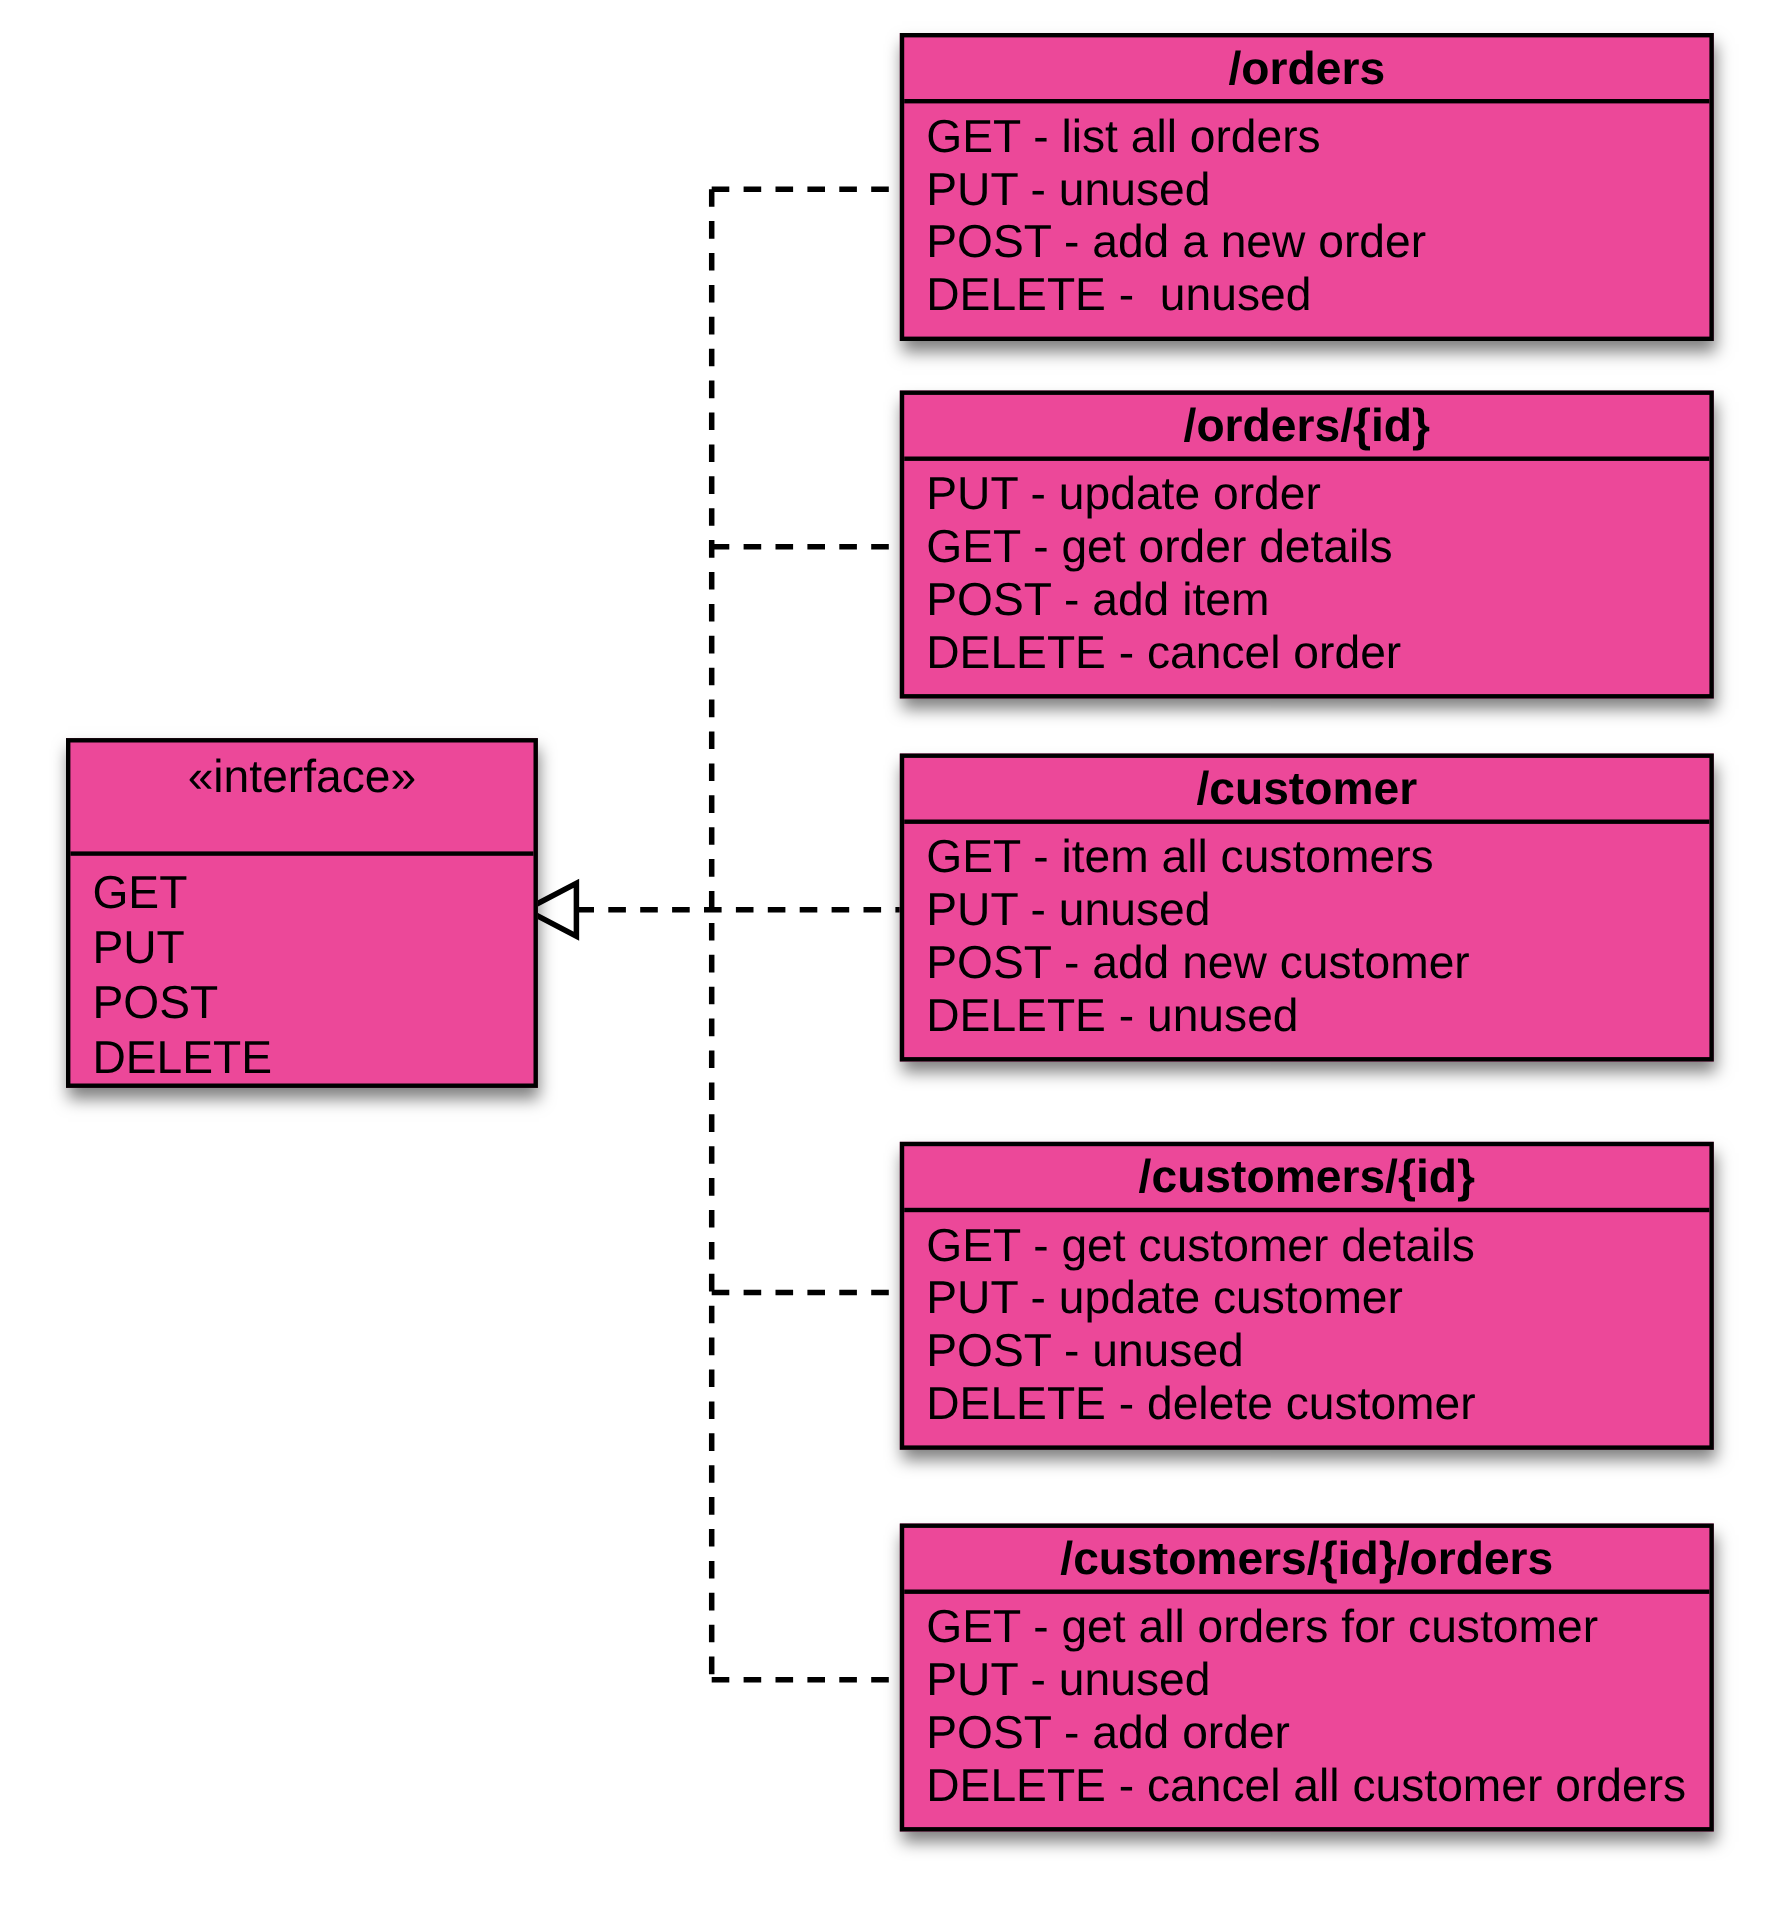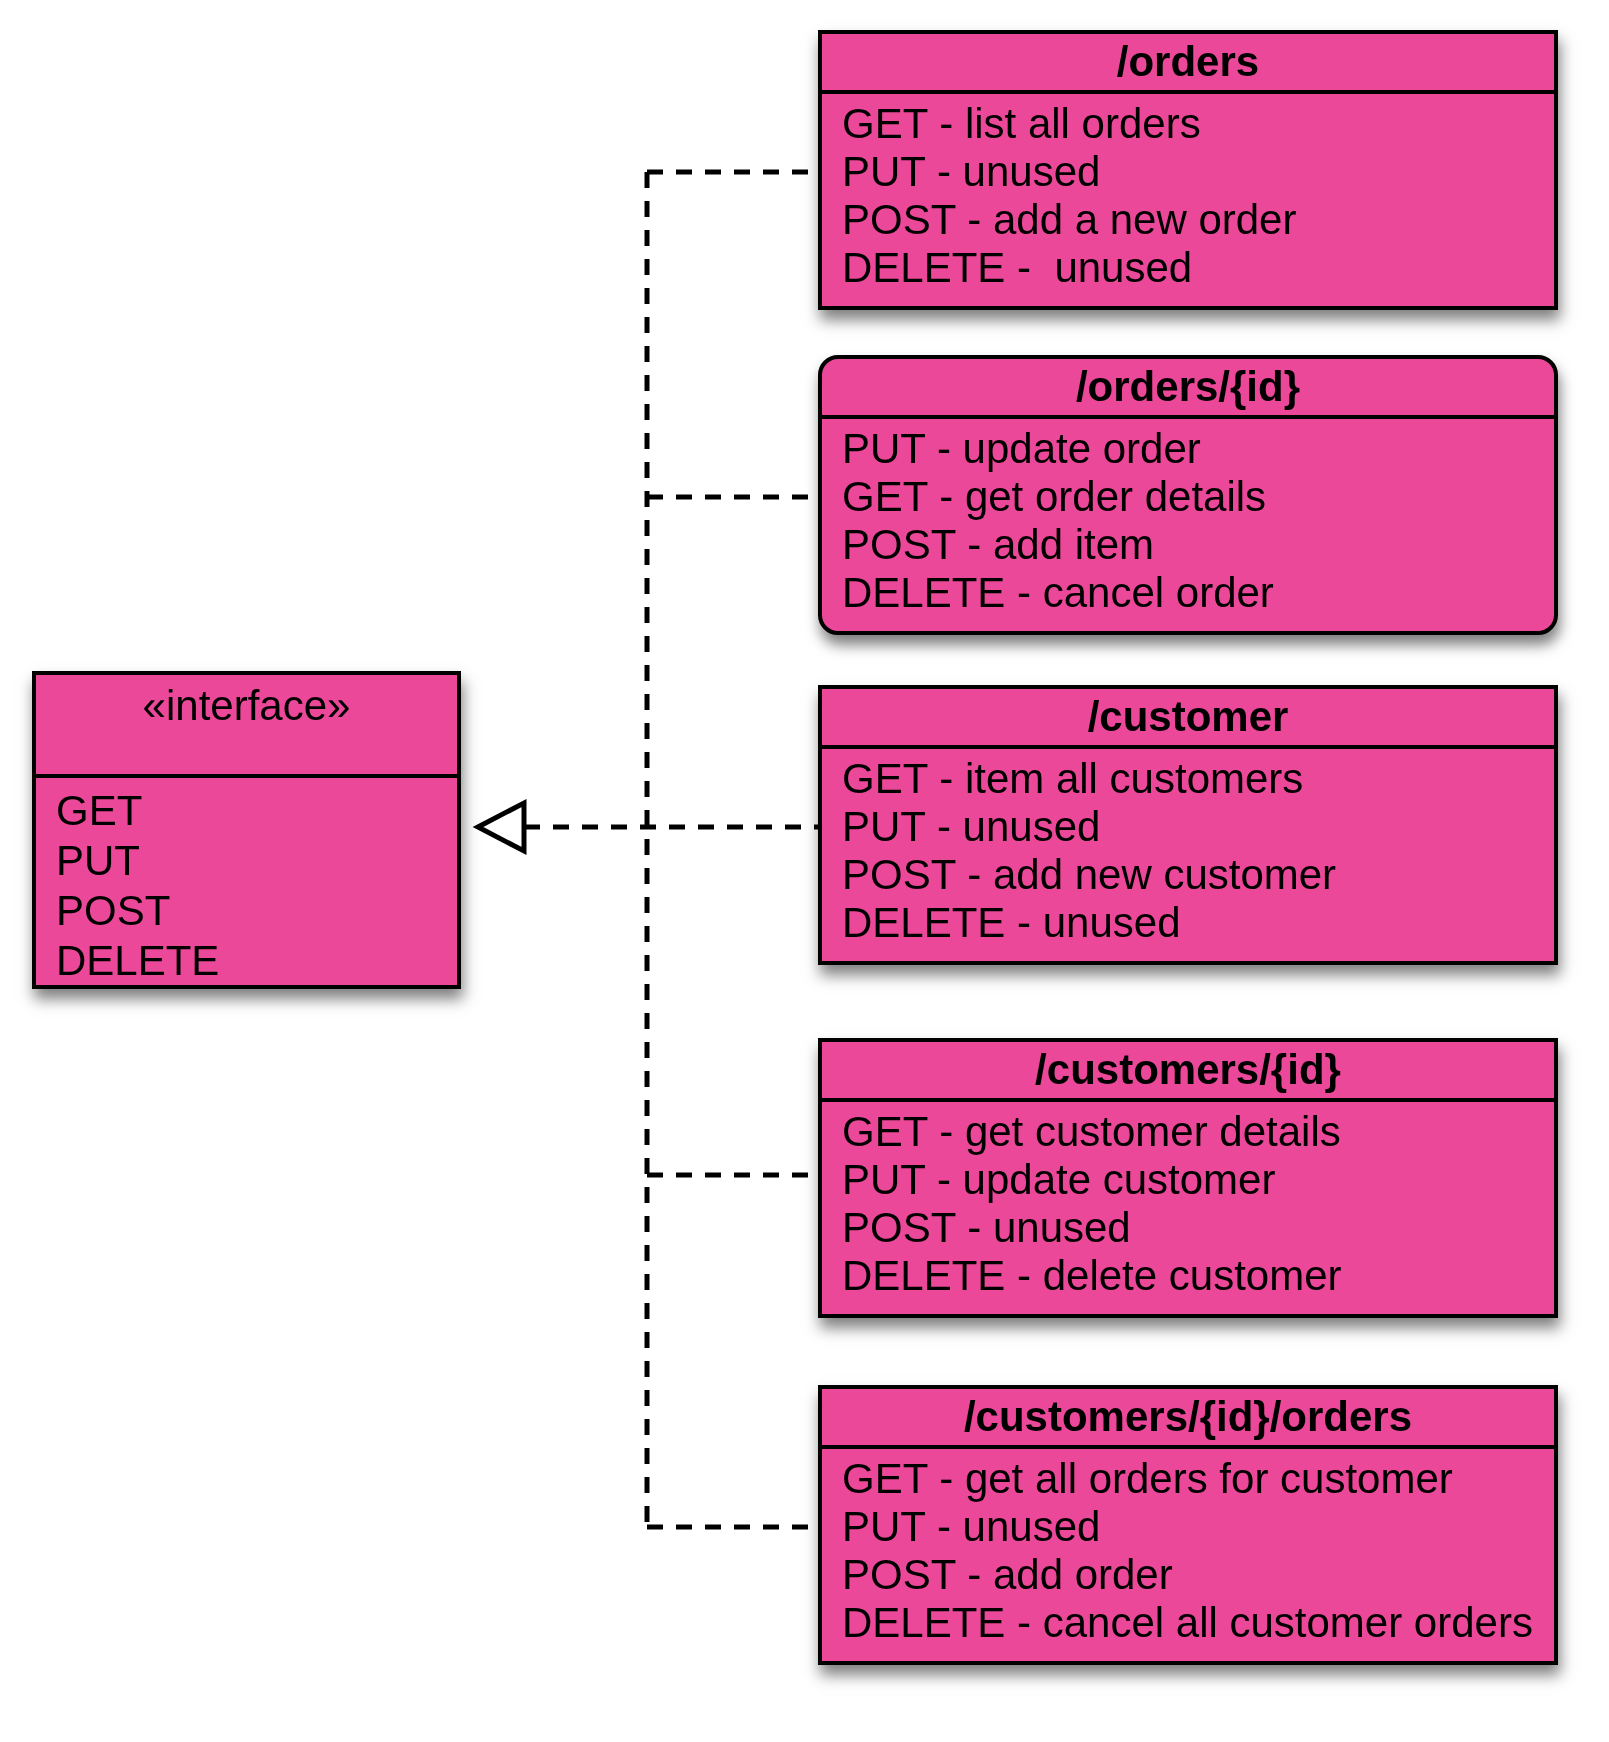--- a/index.html
+++ b/index.html
@@ -48,21 +48,21 @@
   .resource-box .box-body {
     padding: 6px 0 0 20px;
   }
   .op-row {
     font-size: 42px;
     line-height: 48px;
     white-space: pre;
   }
   
   #interface-box {
-    left: 32px;
+    left: 60px;
     top: 671px;
     width: 429px;
     height: 318px;
   }
   #interface-box .box-title {
     height: 103px;
     border-bottom: 4px solid #000000;
     text-align: center;
     padding-top: 8px;
     box-sizing: border-box;
@@ -79,21 +79,21 @@
   }
   #interface-box .box-body {
     padding: 8px 0 0 20px;
   }
   .method-row {
     font-size: 42px;
     line-height: 50px;
     white-space: pre;
   }
   .box-tops-1 { top: 30px; }
-  .box-tops-2 { top: 355px; border-radius: 20px; }
+  .box-tops-2 { top: 355px; }
   .box-tops-3 { top: 685px; }
   .box-tops-4 { top: 1038px; }
   .box-tops-5 { top: 1385px; }
 </style>
 </head>
 <body>
 
 <div id="canvas">
 
   <svg id="connector-layer" viewBox="0 0 1609 1742" xmlns="http://www.w3.org/2000/svg">

